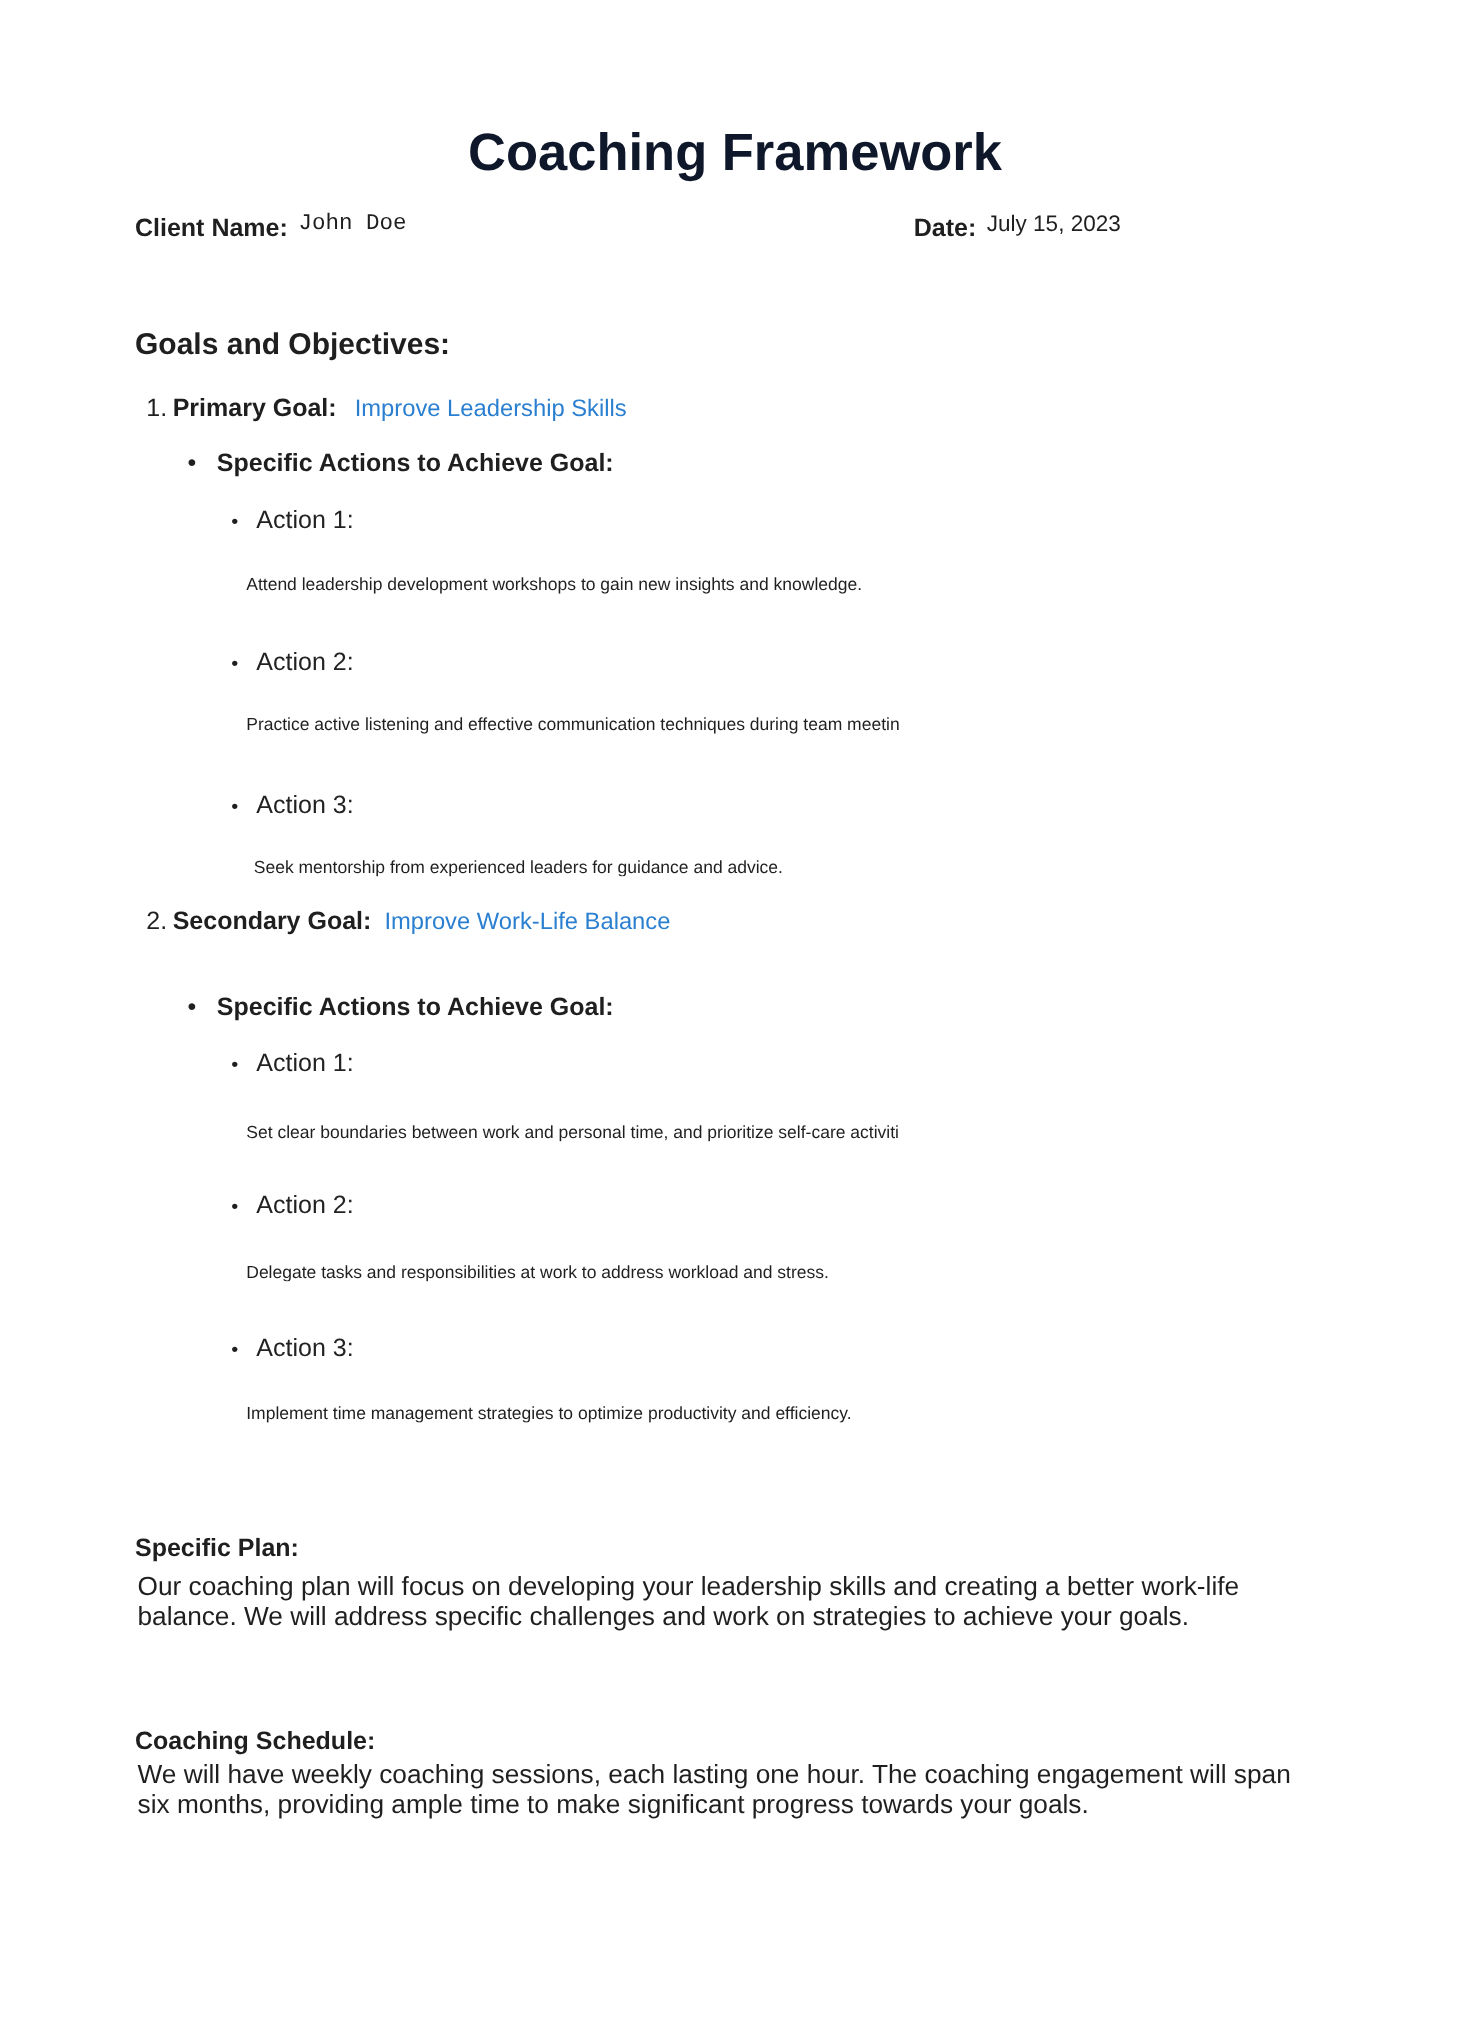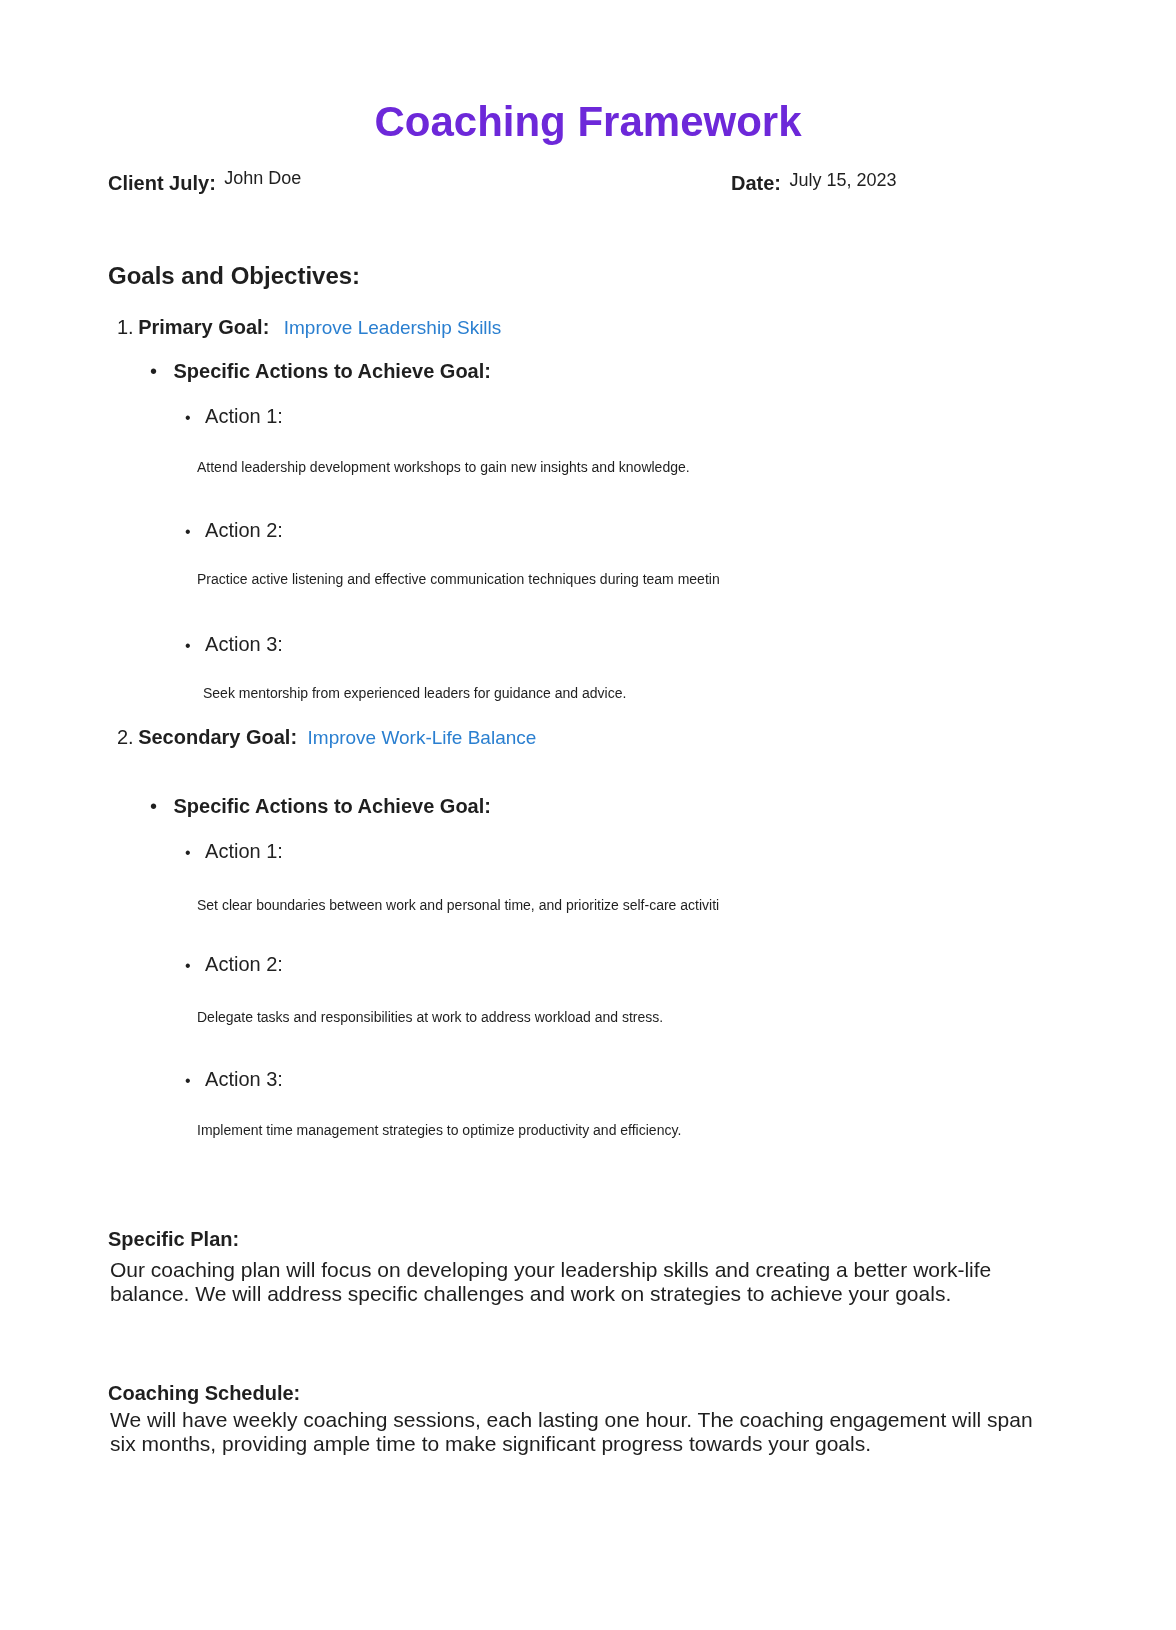--- a/index.html
+++ b/index.html
@@ -1,41 +1,41 @@
 <!DOCTYPE html>
 <html><head>
 <meta charset="utf-8">
 <style>
   html, body { margin: 0; padding: 0; background: #ffffff; }
   body { width: 1176px; height: 1630px; position: relative; overflow: hidden;
          font-family: "Liberation Sans", sans-serif; color: #1f1f1f; }
   .abs { position: absolute; white-space: nowrap; }
-  .title { left: 0; width: 1176px; top: 98px; text-align: center; font-size: 42px; font-weight: bold; color: #6d28d9; }
+  .title { left: 0; width: 1176px; top: 98px; text-align: center; font-size: 42px; font-weight: bold; color: #0f172a; }
   .lbl { font-weight: bold; font-size: 20px; }
   .val { font-size: 18px; }
   .h2 { font-size: 24px; font-weight: bold; color: #1f1f1f; }
   .goal-num { font-size: 20px; }
   .goal-lbl { font-size: 20px; font-weight: bold; }
   .goal-val { font-size: 19px; color: #2a7fd0; }
   .bullet { font-size: 20px; }
   .sub-lbl { font-size: 20px; font-weight: bold; }
   .action { font-size: 20px; color: #222; }
   .action-text { font-size: 14px; color: #1f1f1f; overflow: hidden; }
   .sec-title { font-size: 20px; font-weight: bold; }
   .para { font-size: 21px; line-height: 24px; white-space: normal; width: 940px; color: #1f1f1f; }
 </style>
 </head>
 <body>
 
 <div>
   <div class="abs title">Coaching Framework</div>
 
   <div class="abs" style="left:108px; top:172px;">
-    <span class="lbl">Client July:</span>
-    <span class="val" style="position:relative; top:-6px; margin-left:4px;">John Doe</span>
+    <span class="lbl">Client Name:</span>
+    <span class="val" style="position:relative; top:-6px; margin-left:4px;font-family:Liberation Mono, monospace;">John Doe</span>
   </div>
   <div class="abs" style="left:731px; top:172px;">
     <span class="lbl">Date:</span>
     <span class="val" style="position:relative; top:-4px; margin-left:4px;">July 15, 2023</span>
   </div>
 
   <div class="abs h2" style="left:108px; top:262px;">Goals and Objectives:</div>
 
   <div class="abs" style="left:117px; top:316px;">
     <span class="goal-num">1.</span>

